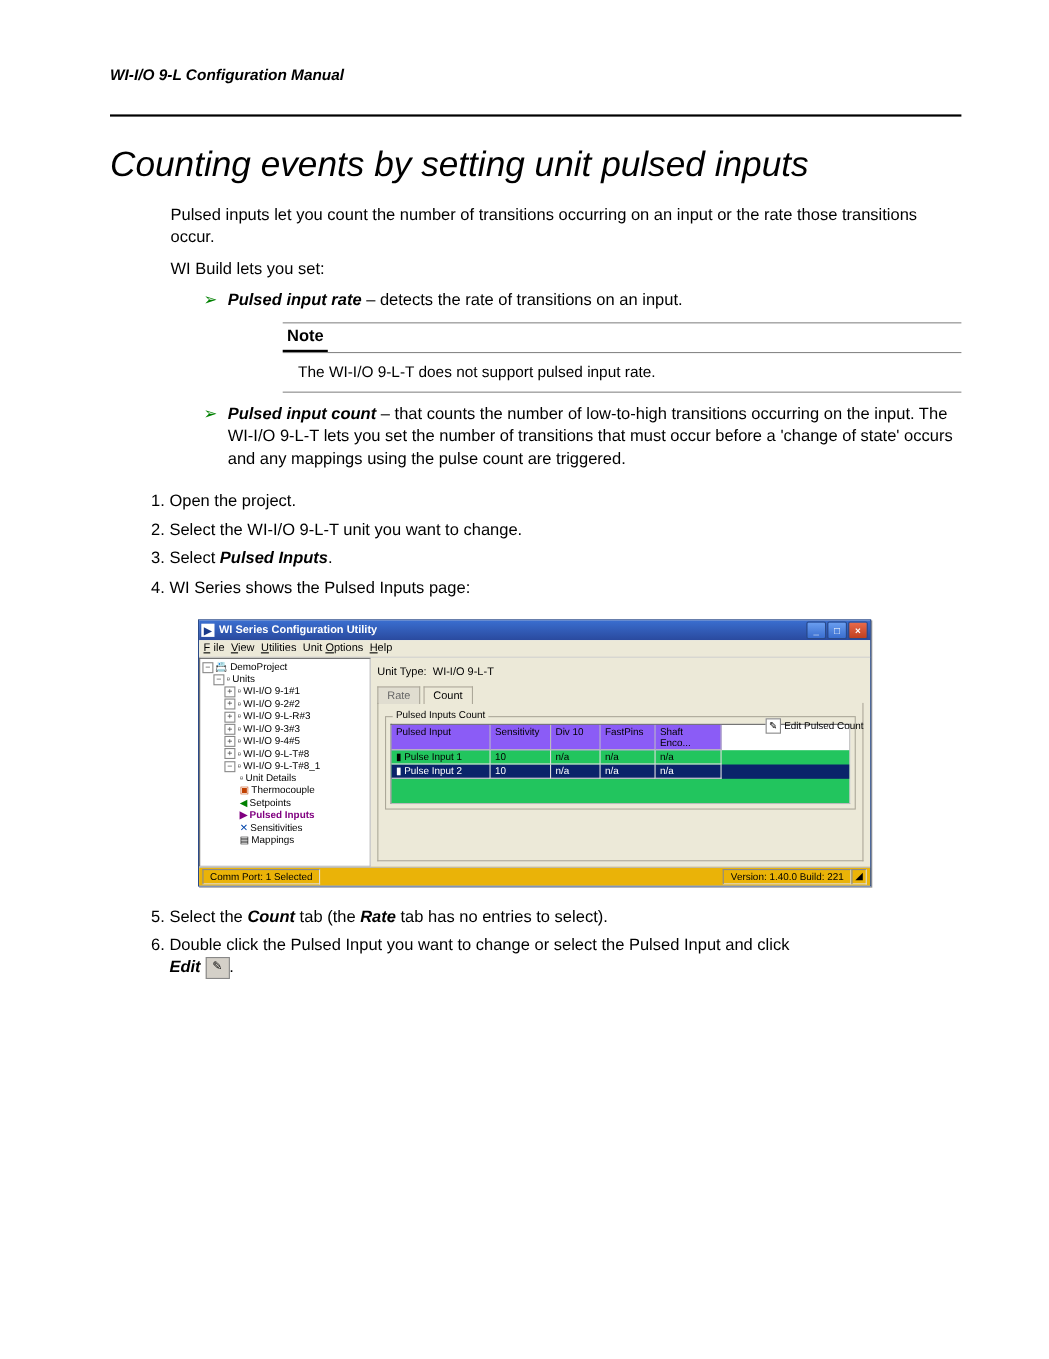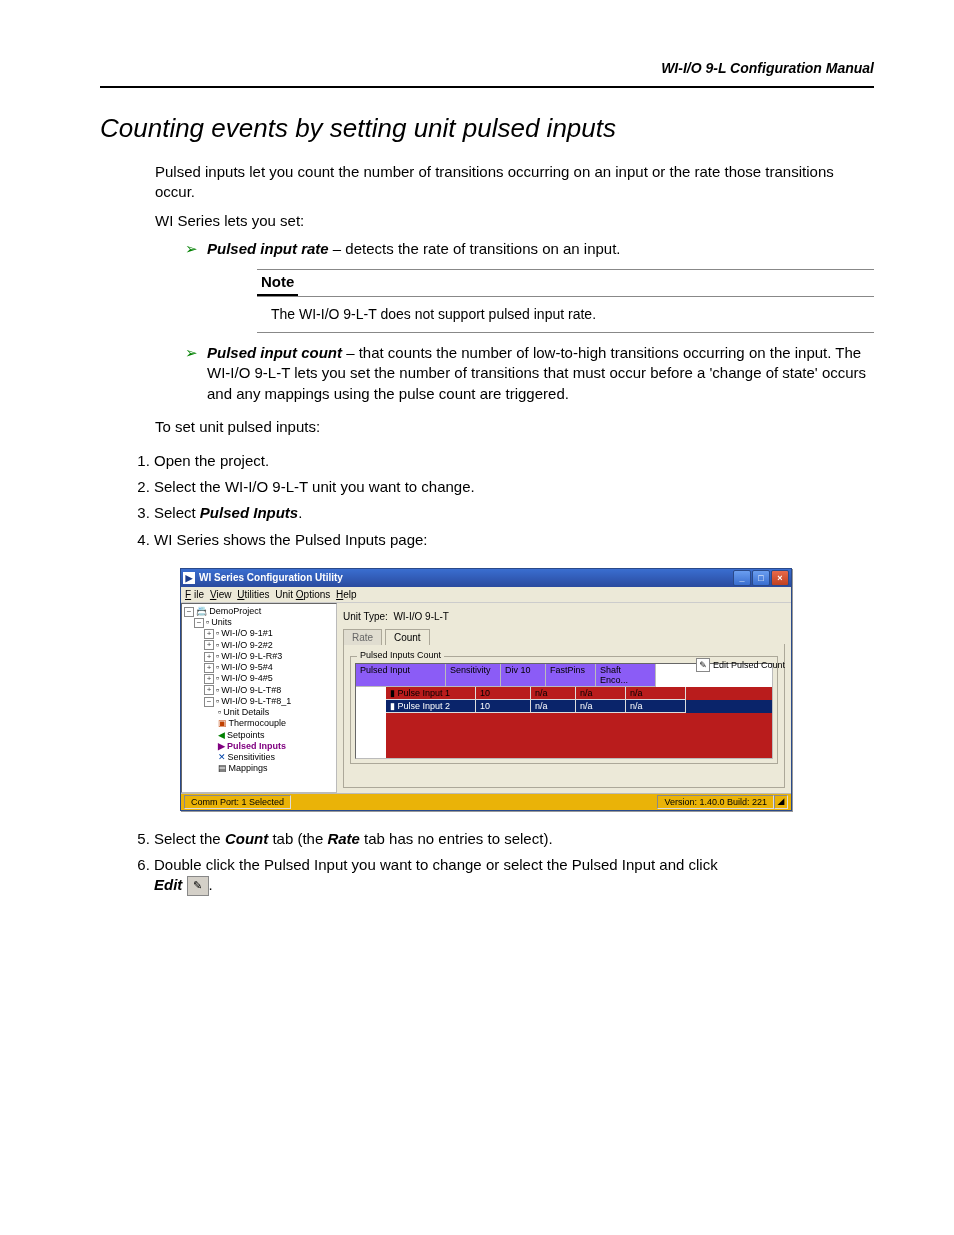--- a/index.html
+++ b/index.html
@@ -12,35 +12,35 @@
   .page {
     width: 954px;
     height: 1235px;
     box-sizing: border-box;
     padding: 60px 80px 30px 100px;
     position: relative;
     display: flex;
     flex-direction: column;
   }
   .header-right {
-    text-align: right;
+    text-align: left;
     font-style: italic;
     font-weight: bold;
     font-size: 14px;
-    padding-bottom: 10px;
+    padding-bottom: 28px;
   }
   .rule {
     border-top: 2px solid #000;
     margin-bottom: 25px;
   }
   h1.section-title {
     font-family: Verdana, Geneva, sans-serif;
     font-style: italic;
     font-weight: normal;
-    font-size: 26px;
+    font-size: 32px;
     margin: 0 0 10px 0;
   }
   .body-text {
     font-size: 15px;
     line-height: 1.35;
     margin-left: 55px;
   }
   .body-text p { margin: 8px 0; }
   .bullet-list {
     list-style: none;
@@ -174,21 +174,21 @@
     font-size:9px;
   }
   .grid-header, .grid-row { display:flex; }
   .grid-header div, .grid-row div {
     border-right:1px solid #ddd; border-bottom:1px solid #ddd;
     padding:1px 4px; box-sizing:border-box;
   }
   .grid-header div { background:#8b5cf6; border-color:#bbb;}
   .c1{width:90px;} .c2{width:55px;} .c3{width:45px;} .c4{width:50px;} .c5{width:60px;}
   .grid-row.sel { background:#0a246a; color:#fff;}
-  .grid-body { height:71px; background:#b91c1c;margin-left:30px;}
+  .grid-body { height:48px; background:#22c55e;}
   .edit-btn {
     position: absolute;
     right: 6px; top: 55px;
     font-size:9px;
     display:flex; align-items:center; gap:3px;
   }
   .edit-btn .eicon {
     width:12px; height:12px; border:1px solid #888; background:#fff;
     display:flex; align-items:center; justify-content:center;
   }
@@ -226,41 +226,40 @@
 <body>
 
 <div class="page">
   <div class="header-right">WI-I/O 9-L Configuration Manual</div>
   <div class="rule"></div>
 
   <h1 class="section-title">Counting events by setting unit pulsed inputs</h1>
 
   <div class="body-text">
     <p>Pulsed inputs let you count the number of transitions occurring on an input or the rate those transitions occur.</p>
-    <p>WI Series lets you set:</p>
+    <p>WI Build lets you set:</p>
 
     <ul class="bullet-list">
       <li>
         <span class="bold">Pulsed input rate</span><span> – detects the rate of transitions on an input.</span>
 
         <div class="note-box">
           <div style="border-top:1px solid #888;">
             <span class="note-label">Note</span>
           </div>
           <div class="note-body">The WI-I/O 9-L-T does not support pulsed input rate.</div>
         </div>
       </li>
 
       <li>
         <span class="bold">Pulsed input count</span><span> – that counts the number of low-to-high transitions occurring on the input. The WI-I/O 9-L-T lets you set the number of transitions that must occur before a 'change of state' occurs and any mappings using the pulse count are triggered.</span>
       </li>
     </ul>
   </div>
 
-  <p style="font-size:15px; margin:8px 0 4px 55px;">To set unit pulsed inputs:</p>
 
   <ol class="num-list">
     <li>Open the project.</li>
     <li>Select the WI-I/O 9-L-T unit you want to change.</li>
     <li>
       <span>Select </span><span class="bold">Pulsed Inputs</span><span>.</span>
     </li>
     <li>WI Series shows the Pulsed Inputs page:</li>
   </ol>
 
@@ -309,21 +308,21 @@
         <div class="tree-row">
             <span class="t-ind" style="width:18px"></span>
             <span class="t-box">+</span>
             <span>▫</span>
             <span>WI-I/O 9-L-R#3</span>
           </div>
         <div class="tree-row">
             <span class="t-ind" style="width:18px"></span>
             <span class="t-box">+</span>
             <span>▫</span>
-            <span>WI-I/O 9-5#4</span>
+            <span>WI-I/O 9-3#3</span>
           </div>
         <div class="tree-row">
             <span class="t-ind" style="width:18px"></span>
             <span class="t-box">+</span>
             <span>▫</span>
             <span>WI-I/O 9-4#5</span>
           </div>
         <div class="tree-row">
             <span class="t-ind" style="width:18px"></span>
             <span class="t-box">+</span>

